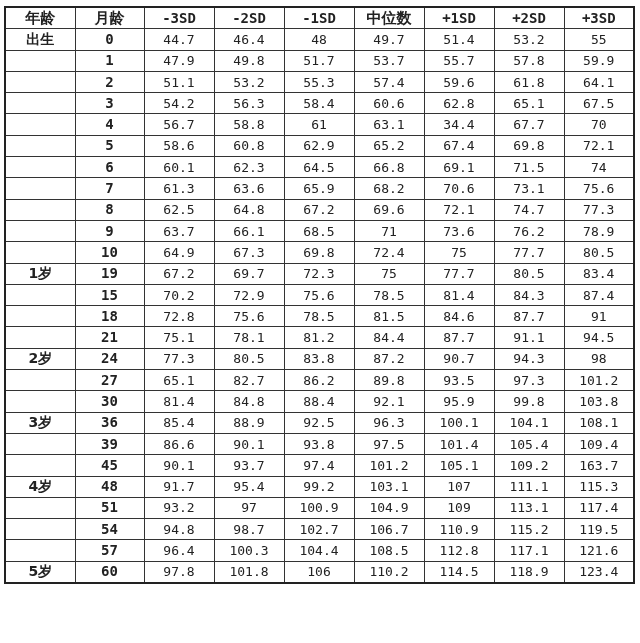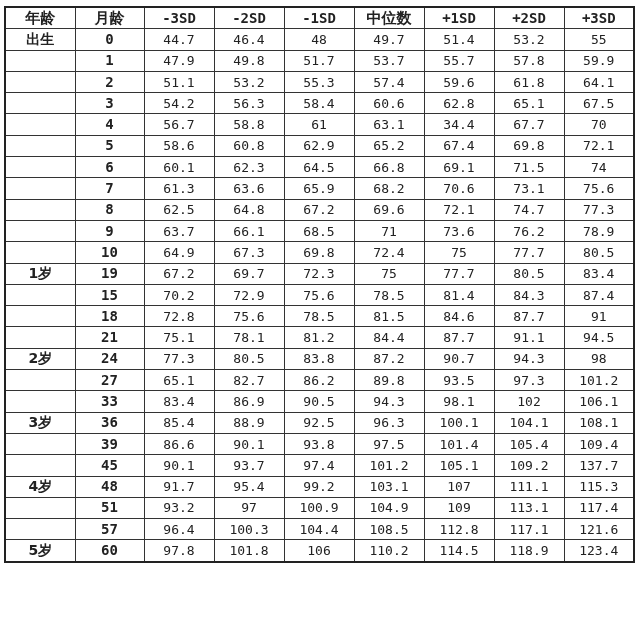--- a/index.html
+++ b/index.html
@@ -252,28 +252,28 @@
           <td class="val">65.1</td>
           <td class="val">82.7</td>
           <td class="val">86.2</td>
           <td class="val">89.8</td>
           <td class="val">93.5</td>
           <td class="val">97.3</td>
           <td class="val">101.2</td>
         </tr>
         <tr>
           <td class="age"></td>
-          <td class="month">33</td>
-          <td class="val">83.4</td>
-          <td class="val">86.9</td>
-          <td class="val">90.5</td>
-          <td class="val">94.3</td>
-          <td class="val">98.1</td>
-          <td class="val">102</td>
-          <td class="val">106.1</td>
+          <td class="month">30</td>
+          <td class="val">81.4</td>
+          <td class="val">84.8</td>
+          <td class="val">88.4</td>
+          <td class="val">92.1</td>
+          <td class="val">95.9</td>
+          <td class="val">99.8</td>
+          <td class="val">103.8</td>
         </tr>
         <tr>
           <td class="age">3岁</td>
           <td class="month">36</td>
           <td class="val">85.4</td>
           <td class="val">88.9</td>
           <td class="val">92.5</td>
           <td class="val">96.3</td>
           <td class="val">100.1</td>
           <td class="val">104.1</td>
@@ -292,21 +292,21 @@
         </tr>
         <tr>
           <td class="age"></td>
           <td class="month">45</td>
           <td class="val">90.1</td>
           <td class="val">93.7</td>
           <td class="val">97.4</td>
           <td class="val">101.2</td>
           <td class="val">105.1</td>
           <td class="val">109.2</td>
-          <td class="val">137.7</td>
+          <td class="val">163.7</td>
         </tr>
         <tr>
           <td class="age">4岁</td>
           <td class="month">48</td>
           <td class="val">91.7</td>
           <td class="val">95.4</td>
           <td class="val">99.2</td>
           <td class="val">103.1</td>
           <td class="val">107</td>
           <td class="val">111.1</td>
@@ -318,20 +318,31 @@
           <td class="val">93.2</td>
           <td class="val">97</td>
           <td class="val">100.9</td>
           <td class="val">104.9</td>
           <td class="val">109</td>
           <td class="val">113.1</td>
           <td class="val">117.4</td>
         </tr>
         <tr>
           <td class="age"></td>
+          <td class="month">54</td>
+          <td class="val">94.8</td>
+          <td class="val">98.7</td>
+          <td class="val">102.7</td>
+          <td class="val">106.7</td>
+          <td class="val">110.9</td>
+          <td class="val">115.2</td>
+          <td class="val">119.5</td>
+        </tr>
+        <tr>
+          <td class="age"></td>
           <td class="month">57</td>
           <td class="val">96.4</td>
           <td class="val">100.3</td>
           <td class="val">104.4</td>
           <td class="val">108.5</td>
           <td class="val">112.8</td>
           <td class="val">117.1</td>
           <td class="val">121.6</td>
         </tr>
         <tr>

